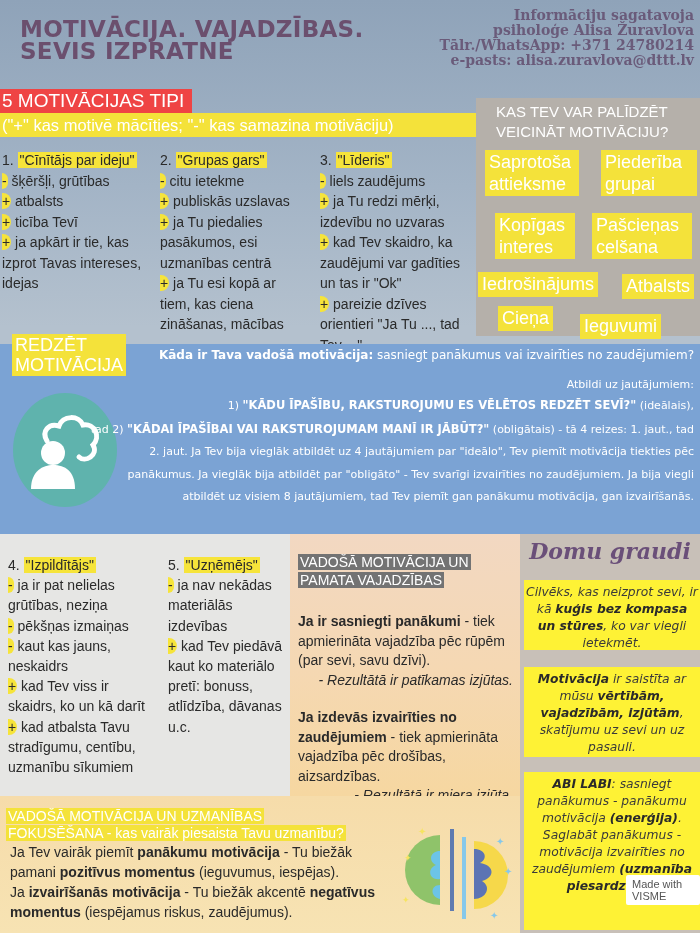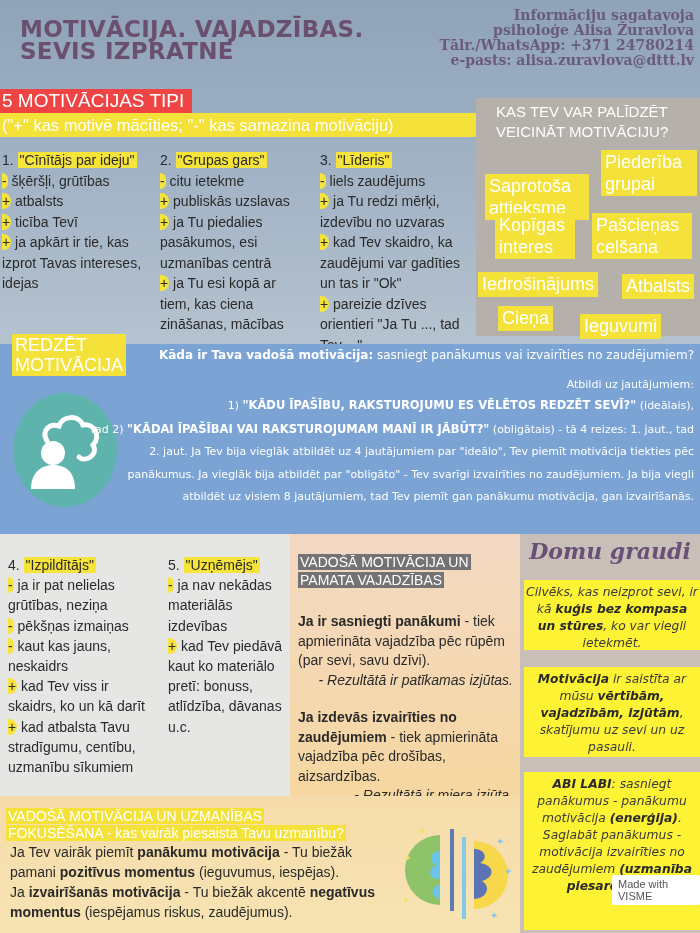--- a/index.html
+++ b/index.html
@@ -113,21 +113,21 @@
   
   .bottom-panel {
     left: 0; top: 796px; width: 520px; height: 137px;
     background: linear-gradient(180deg, #f6dcaa 0%, #f7e3b3 100%);
   }
   .bottom-title { left: 6px; top: 808px; font-size: 14px; line-height: 17px; color: #fff; }
   .bottom-title span { background: #f4e23a; padding: 0 2px; }
   .bottom-body { left: 10px; top: 842px; width: 380px; font-size: 14px; line-height: 20px; color: #2a2a2a; }
 
   .visme-badge {
-    left: 612px; top: 875px; background: #fff; color: #555; font-size: 11px;
+    left: 626px; top: 875px; background: #fff; color: #555; font-size: 11px;
     padding: 3px 6px; border-radius: 2px;
   }
 </style>
 </head>
 <body>
 
 <div class="abs title">
   <div>MOTIVĀCIJA. VAJADZĪBAS.</div>
   <div>SEVIS IZPRATNE</div>
 </div>
@@ -160,21 +160,21 @@
 <div class="abs col" style="left:320px;top:150px;width:158px;">
   <div class="head"><span>3.</span> <span class="hl">"Līderis"</span></div>
   <div><span class="mk">-</span><span> liels zaudējums</span></div>
   <div><span class="mk">+</span><span> ja Tu redzi mērķi, izdevību no uzvaras</span></div>
   <div><span class="mk">+</span><span> kad Tev skaidro, ka zaudējumi var gadīties un tas ir "Ok"</span></div>
   <div><span class="mk">+</span><span> pareizie dzīves orientieri "Ja Tu ..., tad Tev ..."</span></div>
 </div>
 
 <div class="abs help-box"></div>
 <div class="abs help-title">KAS TEV VAR PALĪDZĒT VEICINĀT MOTIVĀCIJU?</div>
-<div class="abs chip" style="left:485px;top:150px;line-height:22px;width:104px;white-space:normal;margin-top:24px;">Saprotoša attieksme</div>
+<div class="abs chip" style="left:485px;top:150px;line-height:22px;width:94px;white-space:normal;">Saprotoša attieksme</div>
 <div class="abs chip" style="left:601px;top:150px;line-height:22px;width:96px;white-space:normal;">Piederība grupai</div>
 <div class="abs chip" style="left:495px;top:213px;line-height:22px;width:80px;white-space:normal;">Kopīgas interes</div>
 <div class="abs chip" style="left:592px;top:213px;line-height:22px;width:100px;white-space:normal;">Pašcieņas celšana</div>
 <div class="abs chip" style="left:478px;top:272px;">Iedrošinājums</div>
 <div class="abs chip" style="left:622px;top:274px;">Atbalsts</div>
 <div class="abs chip" style="left:498px;top:306px;">Cieņa</div>
 <div class="abs chip" style="left:580px;top:314px;">Ieguvumi</div>
 
 <div class="abs blue"></div>
 <div class="abs vadosa-tag">

